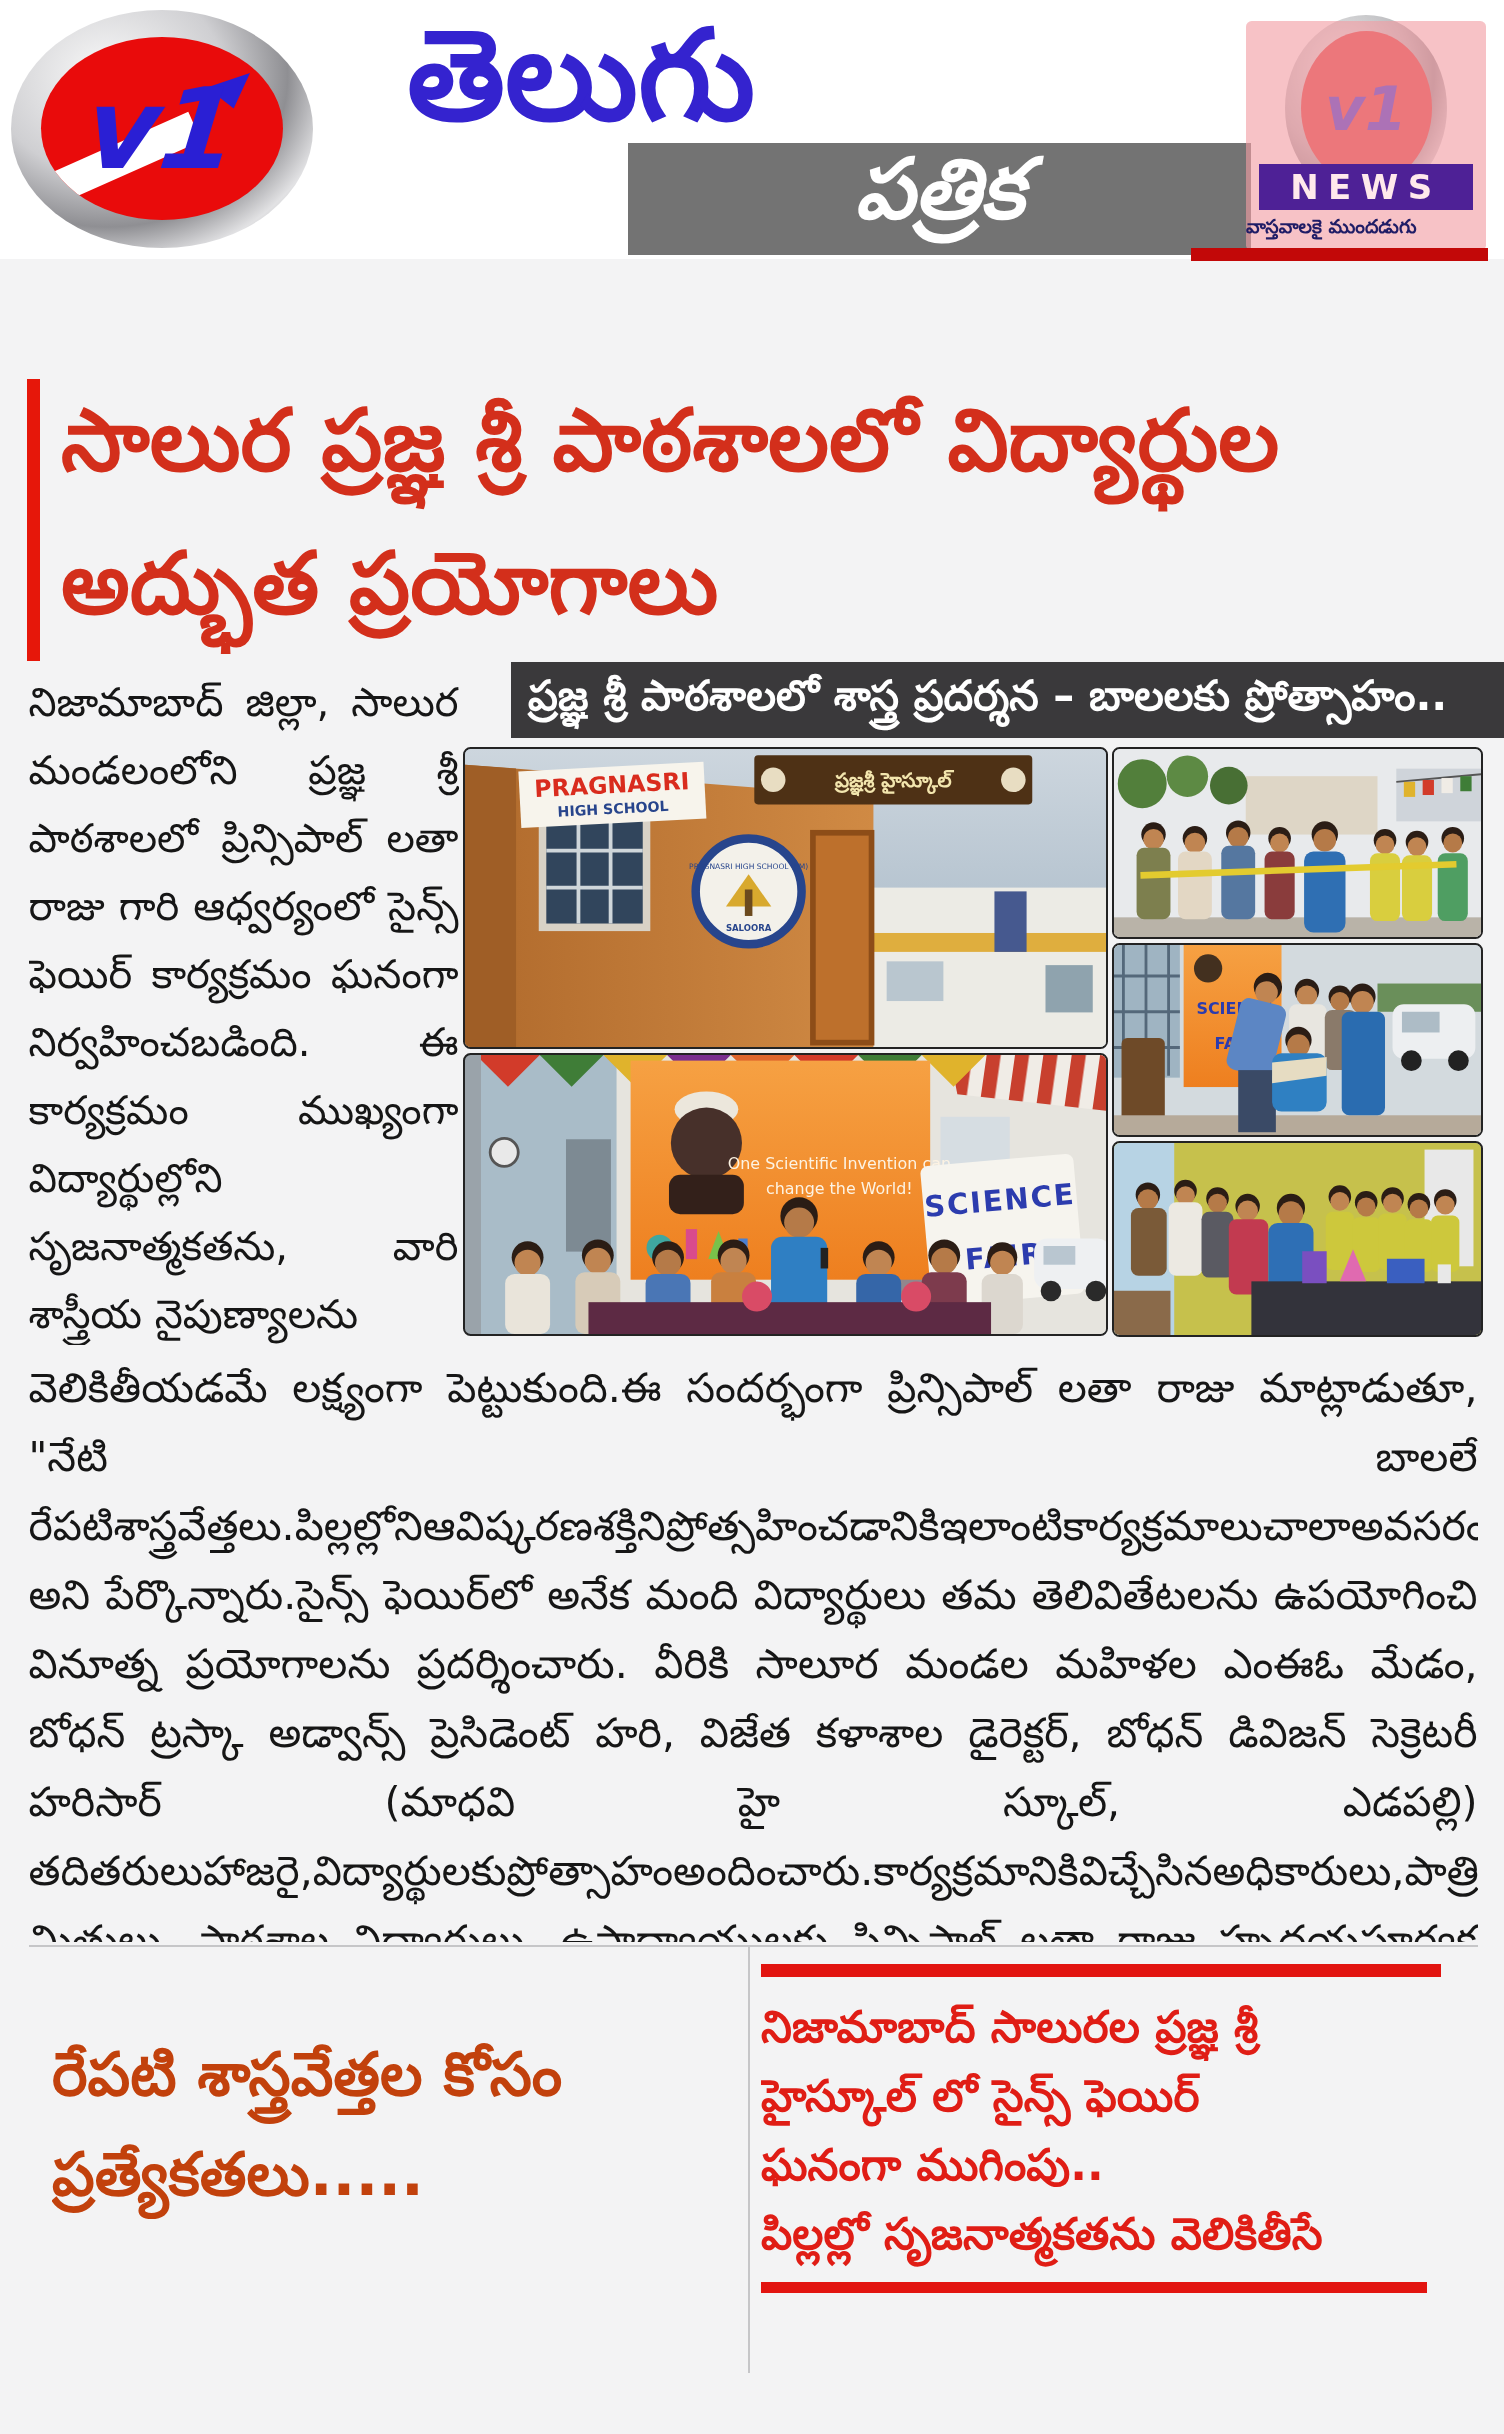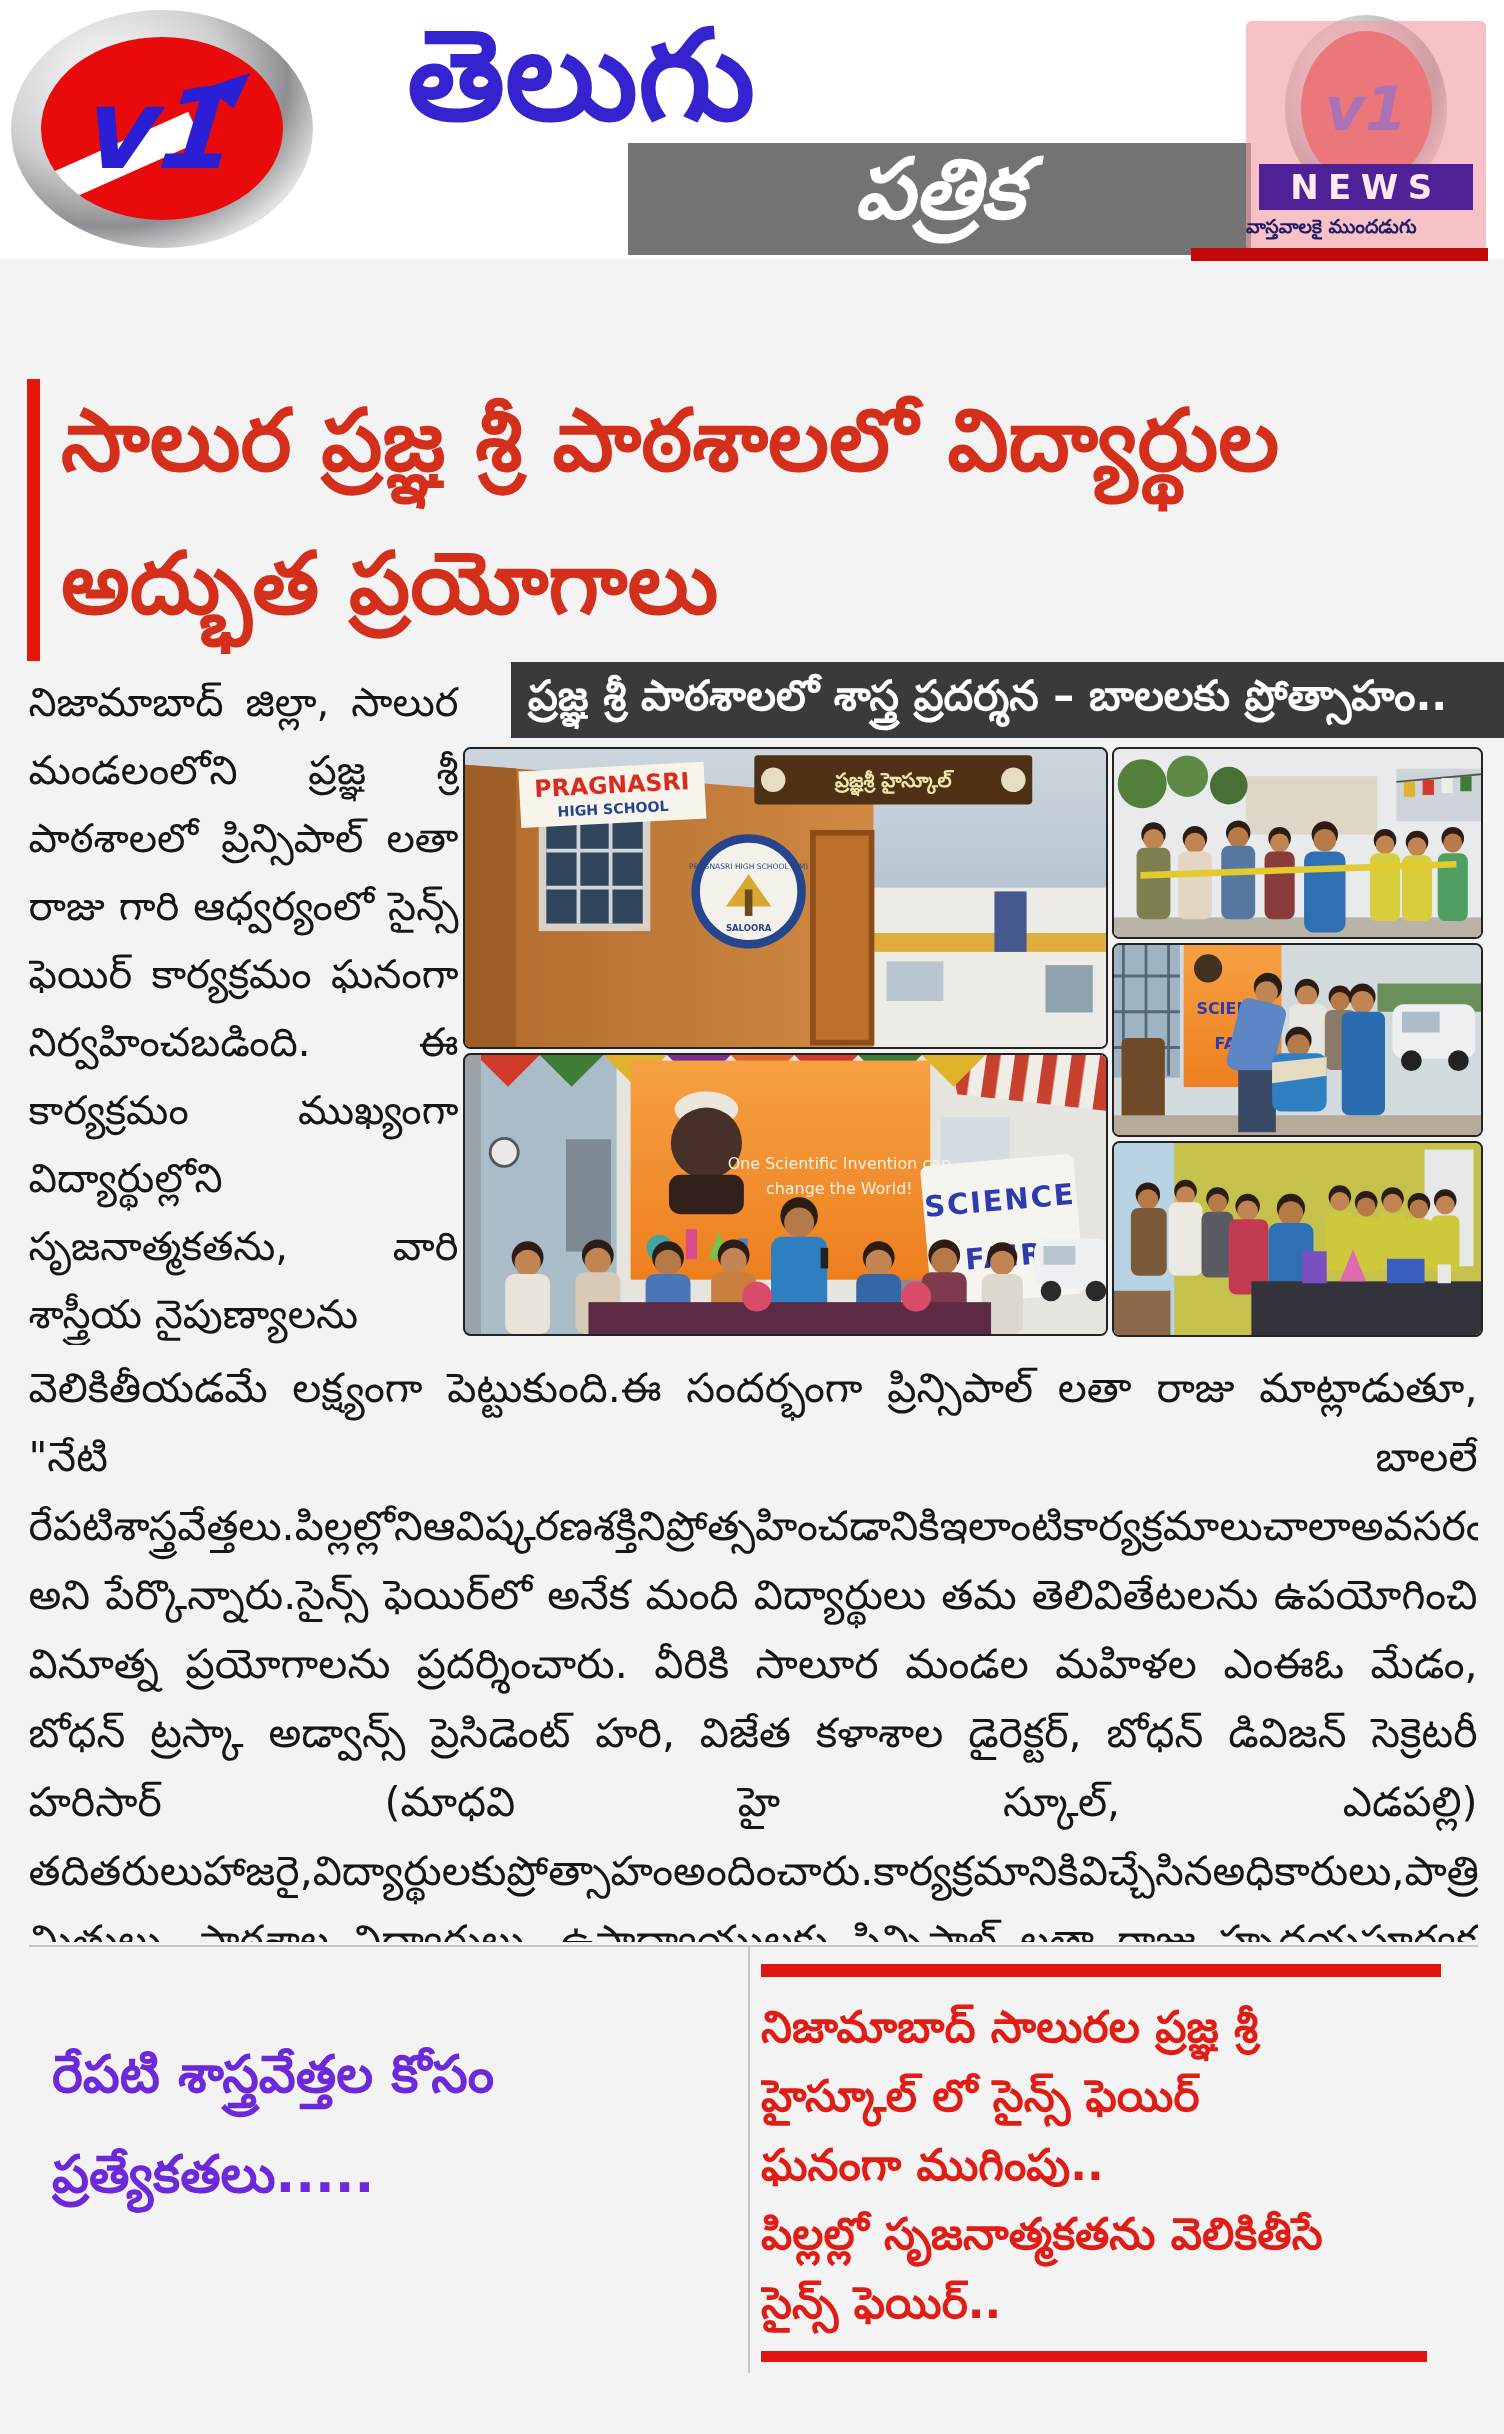--- a/index.html
+++ b/index.html
@@ -53,21 +53,21 @@
   .ph-c { left:649px; top:0; width:371px; height:192px; }
   .ph-d { left:649px; top:196px; width:371px; height:194px; }
   .ph-e { left:649px; top:394px; width:371px; height:196px; }
 
   .continuation { position:absolute; left:28.5px; top:1354px; width:1449px; height:588px; font-size:41px; line-height:69px;
       text-align:justify; color:#161616; overflow:hidden; }
 
   
   .hdivider { position:absolute; left:28.5px; top:1945px; width:1449px; height:1.9px; background:#c6c6c8; }
   .vdivider { position:absolute; left:748px; top:1947px; width:1.9px; height:426px; background:#c6c6c8; }
-  .foot-left { position:absolute; left:52px; top:2024px; width:666px; color:#6d28d9; font-size:52px; font-weight:700; line-height:100px; overflow:hidden; }
+  .foot-left { position:absolute; left:52px; top:2024px; width:666px; color:#c2410c; font-size:60px; font-weight:700; line-height:100px; overflow:hidden; }
   .foot-left div { white-space:nowrap; }
   .foot-right { position:absolute; left:761px; top:1964px; width:690px; }
   .fr-bar-top { width:680px; height:13.3px; background:#e21410; margin-bottom:15px; }
   .fr-lines { color:#e01d15; font-size:44px; font-weight:700; line-height:69px; overflow:hidden; }
   .fr-lines div { white-space:nowrap; overflow:hidden; }
   .fr-bar-bottom { width:666px; height:11.4px; background:#e21410; margin-top:13.3px; }
 </style>
 </head>
 <body>
 
@@ -401,19 +401,18 @@
     <div>ప్రత్యేకతలు.....</div>
   </div>
 
   <div class="foot-right">
     <div class="fr-bar-top"></div>
     <div class="fr-lines">
       <div>నిజామాబాద్ సాలురల ప్రజ్ఞ శ్రీ</div>
       <div>హైస్కూల్ లో సైన్స్ ఫెయిర్</div>
       <div>ఘనంగా ముగింపు..</div>
       <div>పిల్లల్లో సృజనాత్మకతను వెలికితీసే</div>
-      <div>సైన్స్ ఫెయిర్..</div>
     </div>
     <div class="fr-bar-bottom"></div>
   </div>
 
 </div>
 
 
 </body></html>

